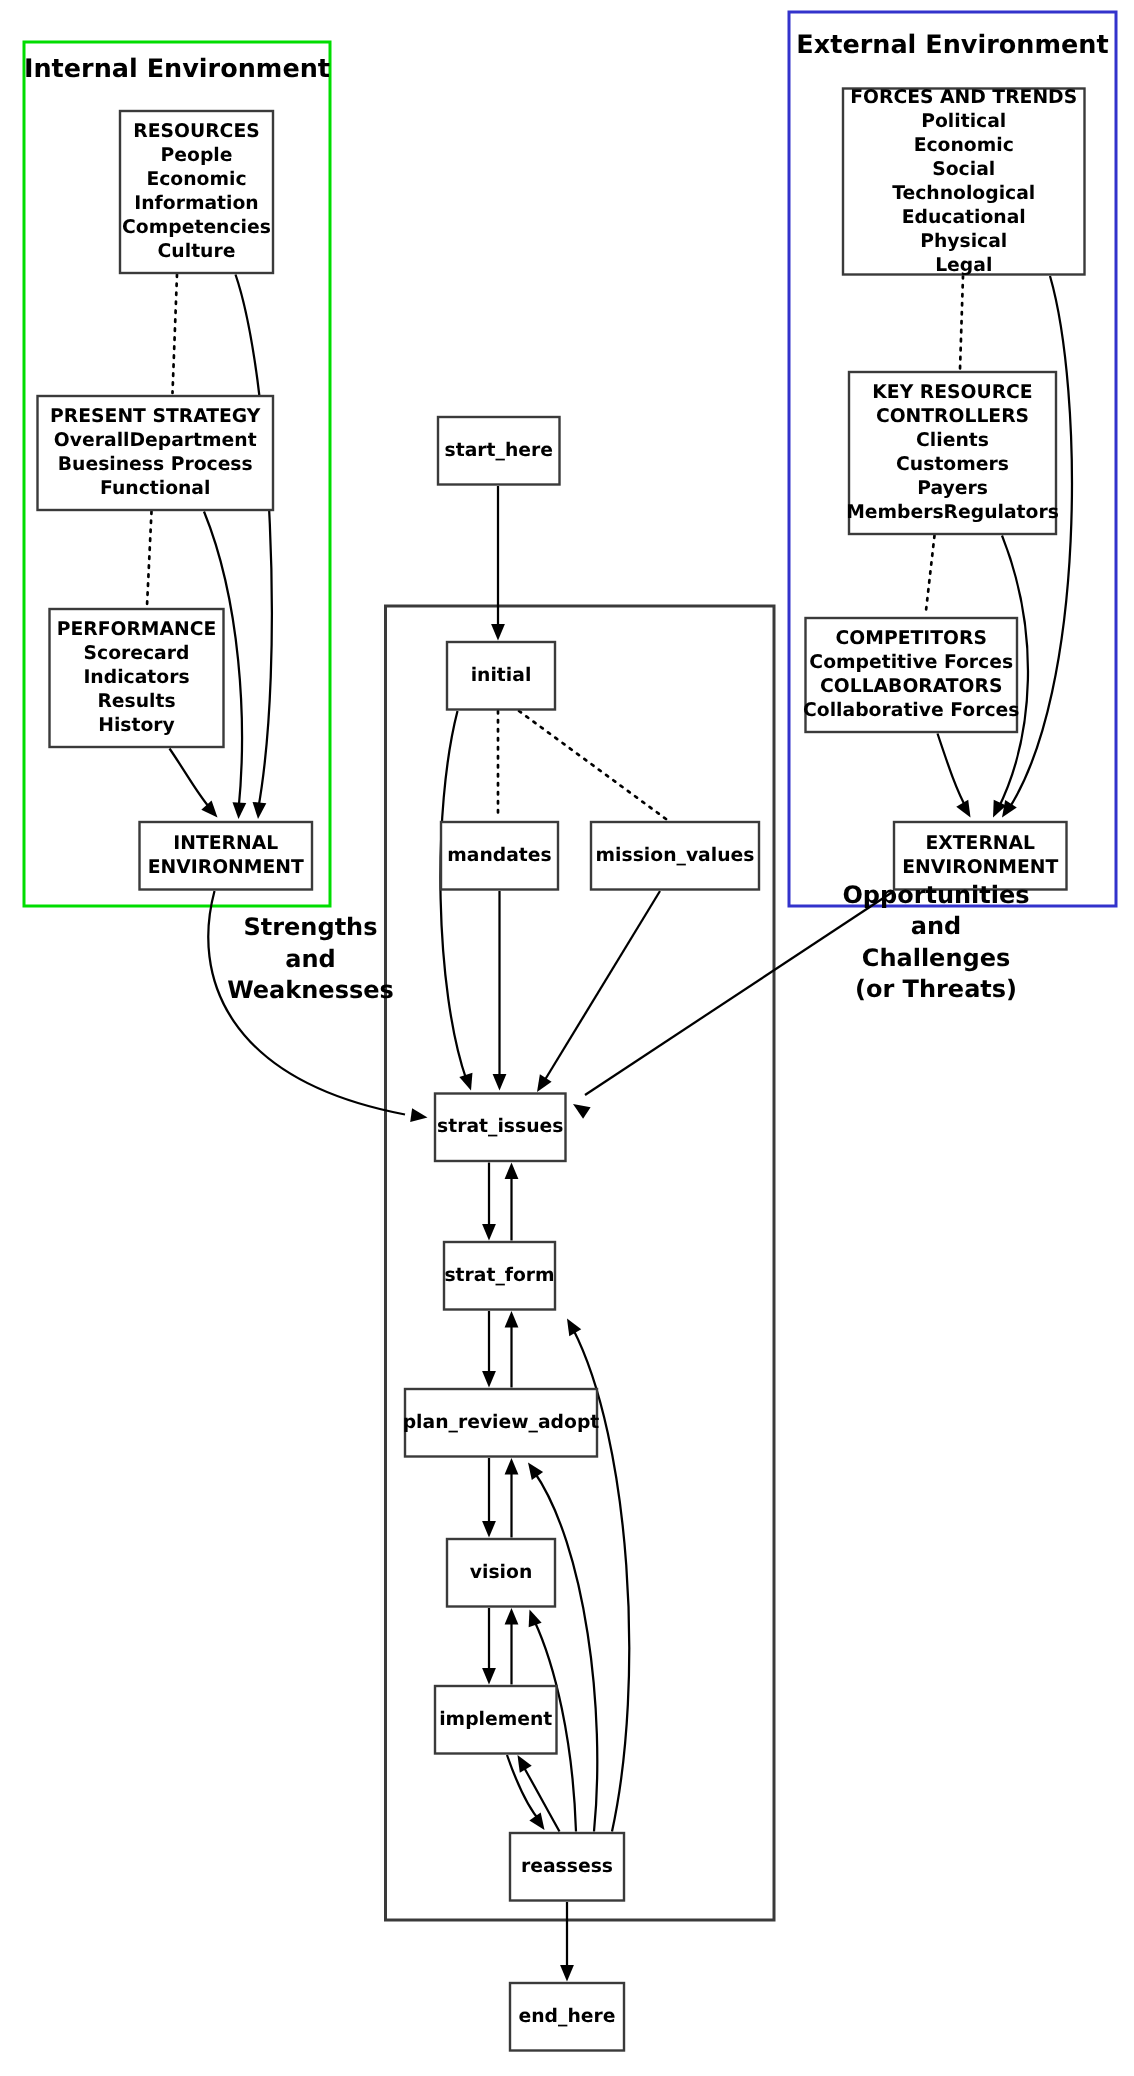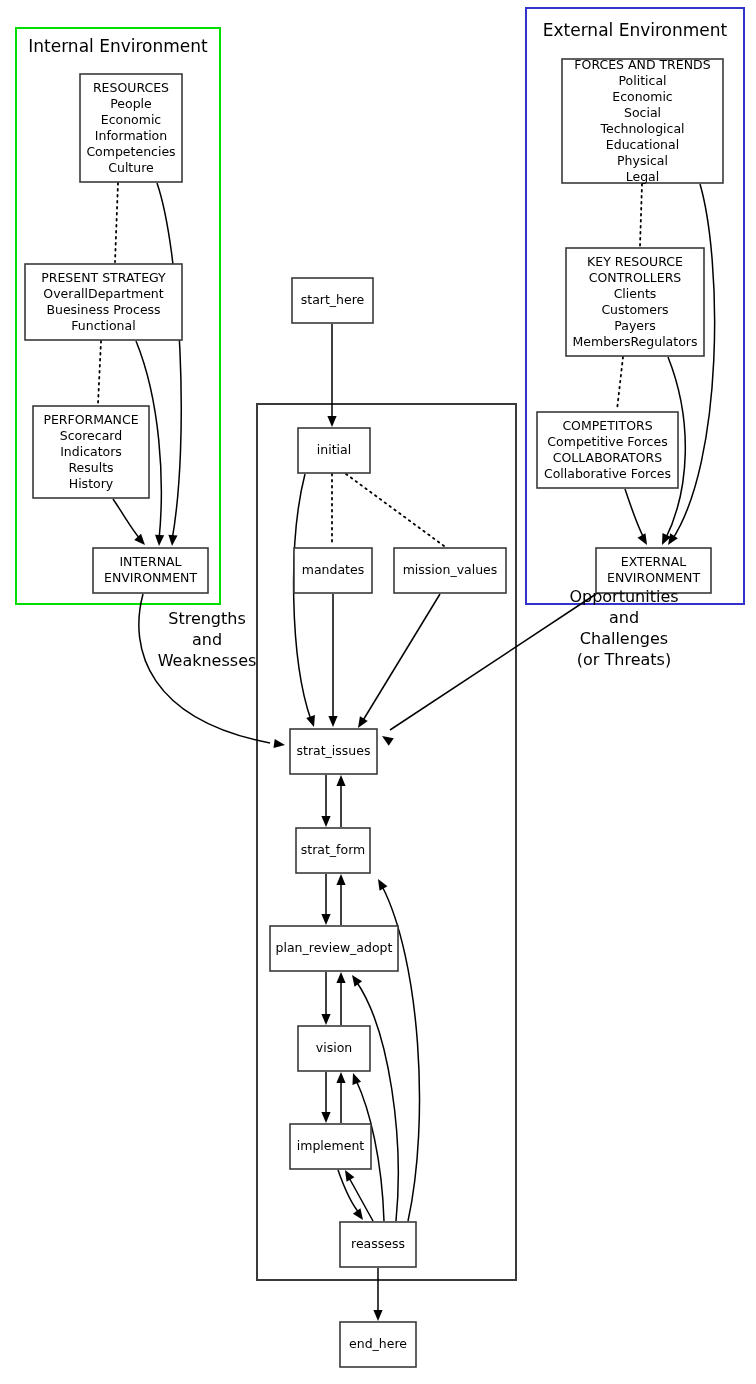--- a/index.html
+++ b/index.html
@@ -10,20 +10,21 @@
   body {
     width: 756px;
     height: 1384px;
     font-family: "DejaVu Sans", sans-serif;
     overflow: hidden;
   }
   #diagram-root {
     position: relative;
     width: 756px;
     height: 1379px;
+    font-weight: bold;
   }
   svg#diagram {
     position: absolute;
     left: 0;
     top: 0;
     width: 756px;
     height: 1384px;
     display: block;
   }
   .cluster-rect {

